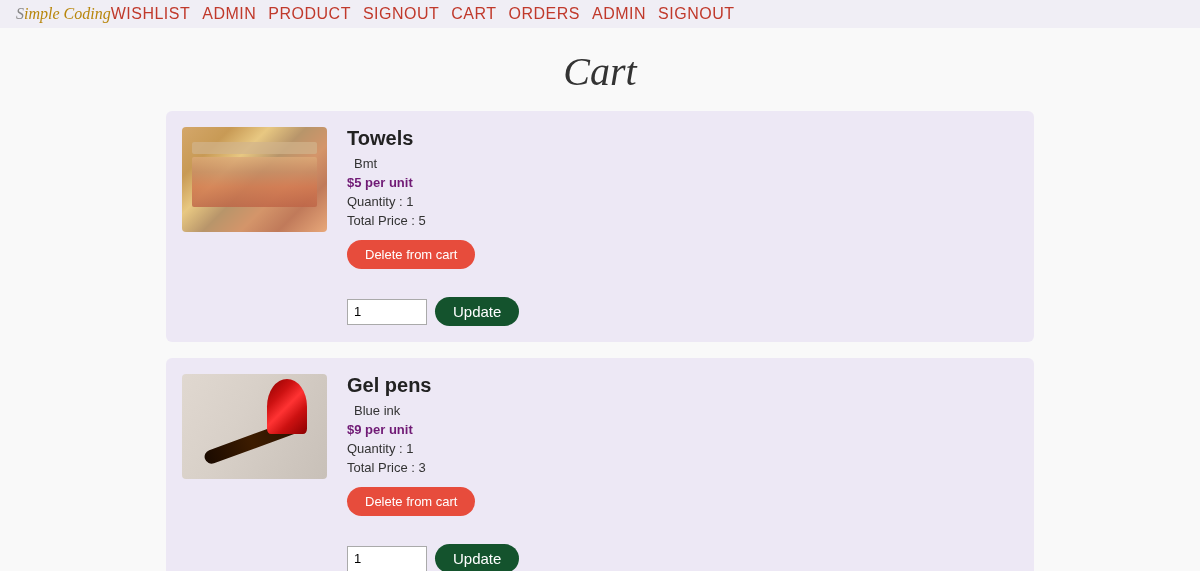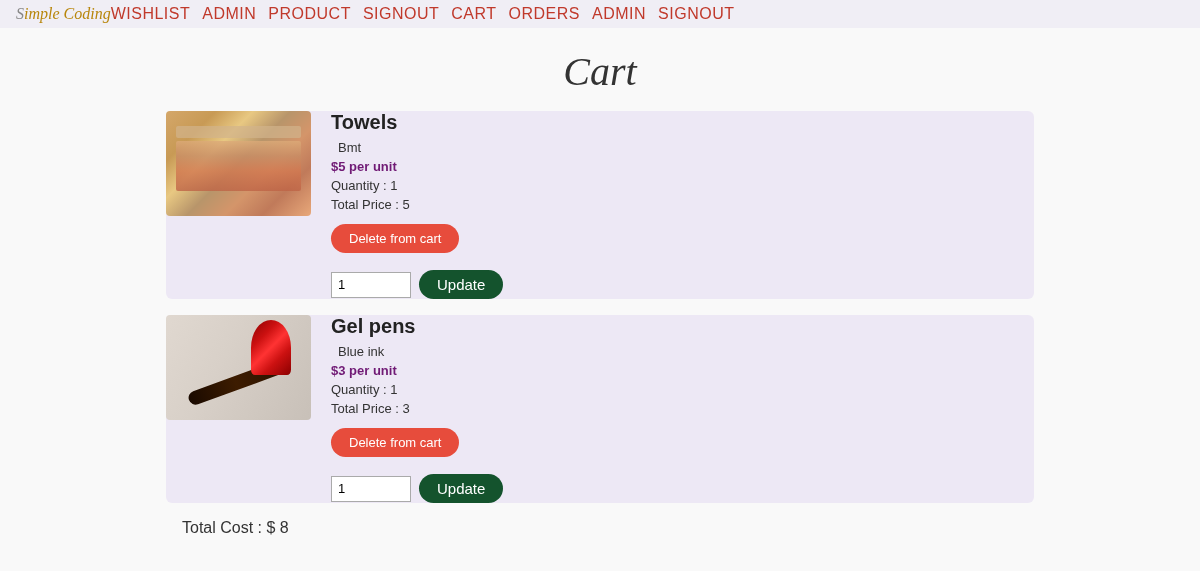--- a/index.html
+++ b/index.html
@@ -67,21 +67,21 @@
       margin: 0 auto;
       padding: 0 16px;
     }
 
     
     .cart-card {
       background-color: #ede8f5;
       border-radius: 6px;
       display: flex;
       align-items: flex-start;
-      padding: 0;
+      padding: 16px;
       margin-bottom: 16px;
       gap: 20px;
     }
 
     
     .img-towels {
       width: 145px;
       height: 105px;
       border-radius: 4px;
       flex-shrink: 0;
@@ -208,21 +208,21 @@
 
     .btn-delete {
       background-color: #e74c3c;
       color: white;
       border: none;
       border-radius: 20px;
       padding: 7px 18px;
       font-size: 13px;
       cursor: pointer;
       margin-top: 8px;
-      margin-bottom: 13px;
+      margin-bottom: 24px;
       width: fit-content;
     }
 
     .update-row {
       display: flex;
       align-items: center;
       gap: 8px;
     }
 
     .qty-input {
@@ -292,21 +292,21 @@
         <button class="btn-update">Update</button>
       </div>
     </div>
   </div>
 
   <div class="cart-card">
     <div class="img-gelpens"></div>
     <div class="cart-info">
       <div class="item-name">Gel pens</div>
       <div class="item-brand">Blue ink</div>
-      <div class="item-price">$3 per unit</div>
+      <div class="item-price">$9 per unit</div>
       <div class="item-quantity">Quantity : 1</div>
       <div class="item-total">Total Price : 3</div>
       <button class="btn-delete">Delete from cart</button>
       <div class="update-row">
         <input type="text" class="qty-input" value="1" style="">
         <button class="btn-update">Update</button>
       </div>
     </div>
   </div>
 

